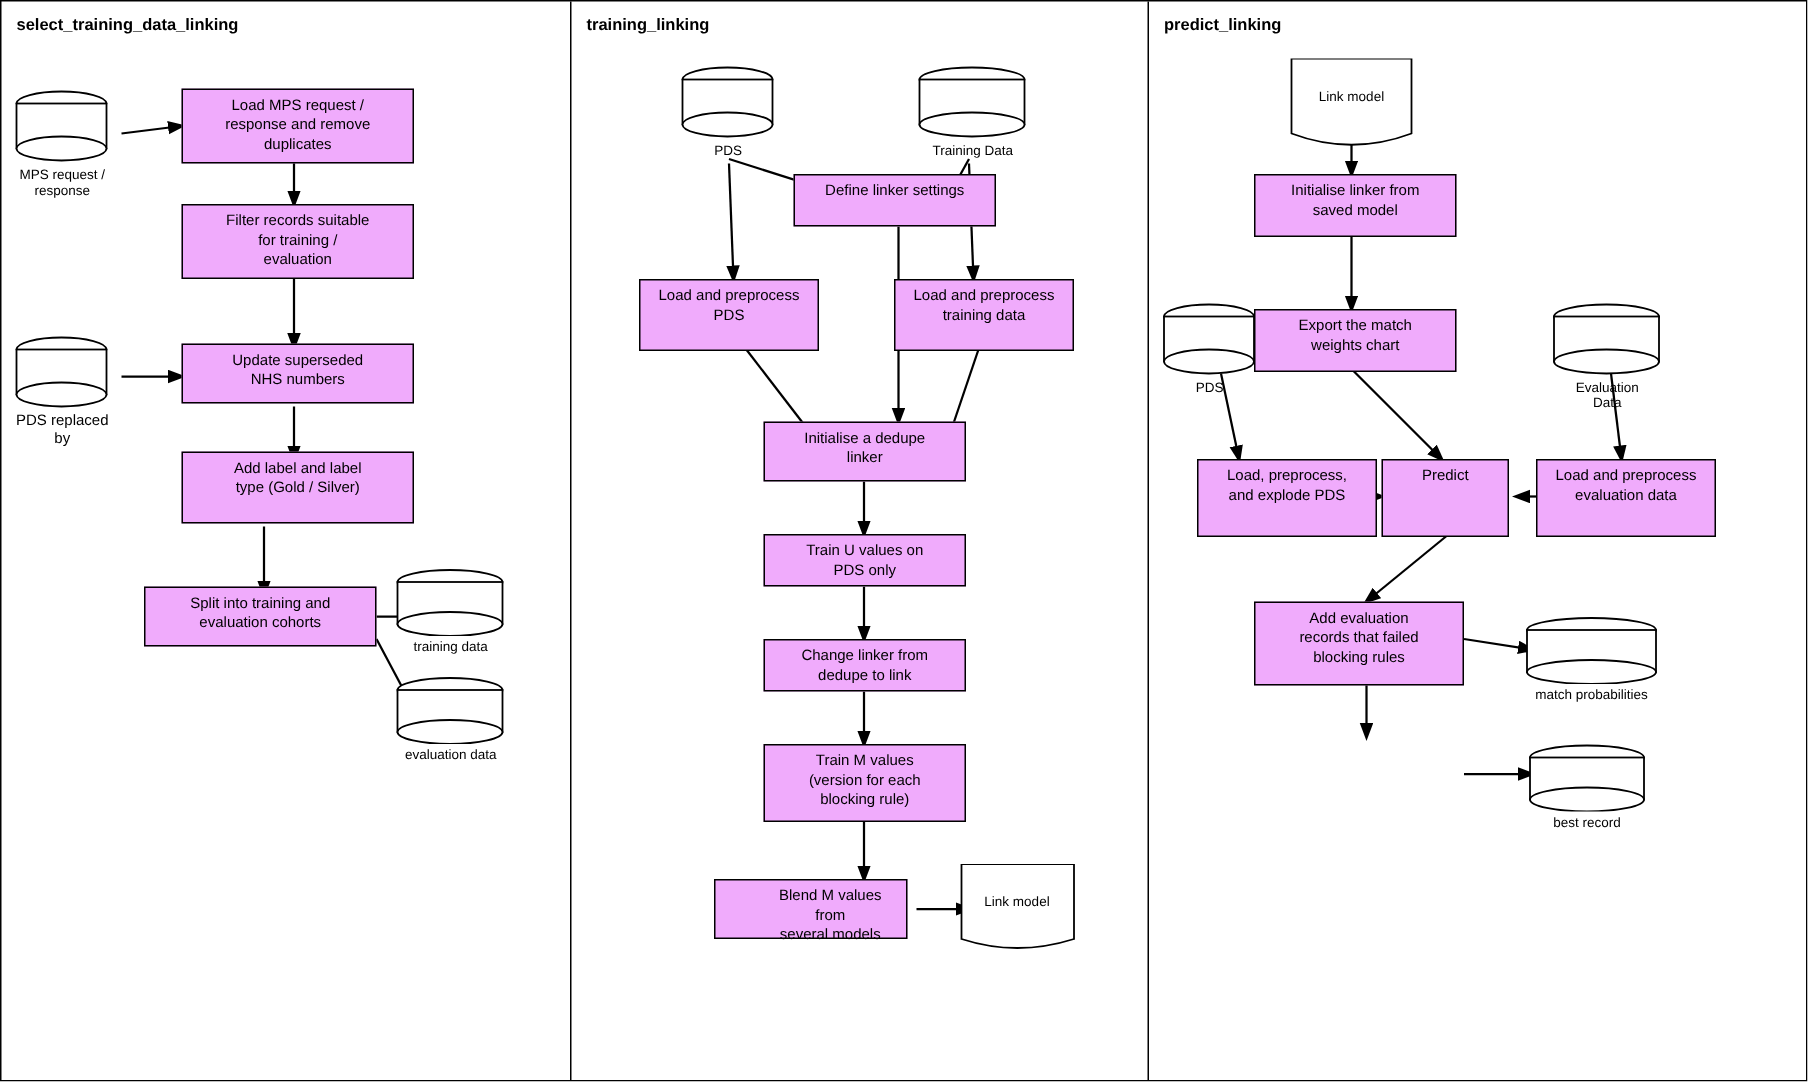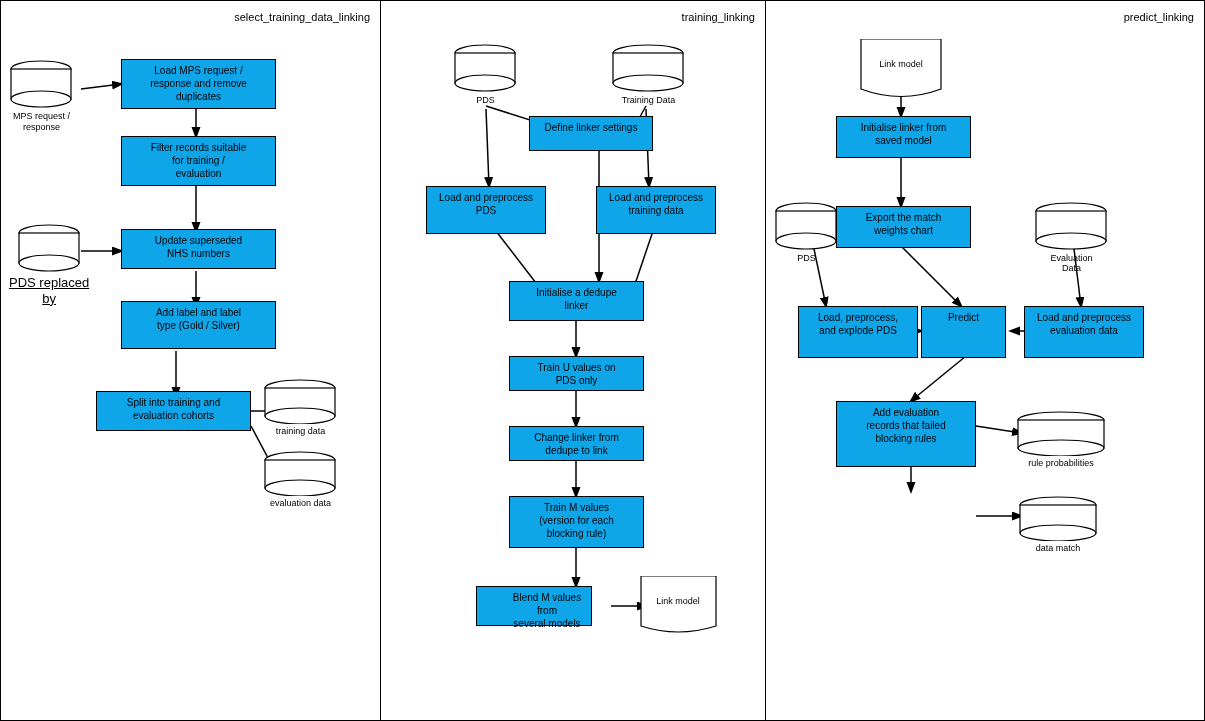--- a/index.html
+++ b/index.html
@@ -21,30 +21,30 @@
 
     .panel {
       border-right: 1px solid #000;
       padding: 10px;
       position: relative;
       flex: 1;
     }
     .panel:last-child { border-right: none; }
 
     .panel-title {
-      text-align: right;
+      text-align: left;
       font-size: 11px;
       margin-bottom: 12px;
-      font-weight: normal;
+      font-weight: bold;
     }
 
     
     .box {
       border: 1px solid #000;
-      background: #0ea5e9;
+      background: #f0abfc;
       padding: 4px 6px;
       text-align: center;
       position: absolute;
       font-size: 10px;
       line-height: 1.3;
     }
 
     
     .cylinder {
       position: absolute;
@@ -119,21 +119,21 @@
     <div class="box" style="left:120px;top:58px;width:155px;height:50px;">Load MPS request /<br>response and remove<br>duplicates</div>
 
     <div class="box" style="left:120px;top:135px;width:155px;height:50px;">Filter records suitable<br>for training /<br>evaluation</div>
 
     <div class="cylinder" style="left:8px;top:222px;">
       <svg width="65" height="50" viewBox="0 0 65 50">
         <ellipse cx="32" cy="10" rx="30" ry="8" fill="#fff" stroke="#000" stroke-width="1.2"></ellipse>
         <rect x="2" y="10" width="60" height="30" fill="#fff" stroke="#000" stroke-width="1.2"></rect>
         <ellipse cx="32" cy="40" rx="30" ry="8" fill="#fff" stroke="#000" stroke-width="1.2"></ellipse>
       </svg>
-      <div class="cyl-label" style="font-size:13px;line-height:1.2;text-decoration:underline;">PDS replaced<br>by</div>
+      <div class="cyl-label" style="font-size:10px;line-height:1.2;">PDS replaced<br>by</div>
     </div>
 
     <div class="box" style="left:120px;top:228px;width:155px;height:40px;">Update superseded<br>NHS numbers</div>
 
     <div class="box" style="left:120px;top:300px;width:155px;height:48px;">Add label and label<br>type (Gold / Silver)</div>
 
     <div class="box" style="left:95px;top:390px;width:155px;height:40px;">Split into training and<br>evaluation cohorts</div>
 
     <div class="cylinder" style="left:262px;top:378px;">
       <svg width="75" height="45" viewBox="0 0 75 45">
@@ -200,35 +200,35 @@
 
     <div class="cylinder" style="left:230px;top:42px;">
       <svg width="75" height="50" viewBox="0 0 75 50">
         <ellipse cx="37" cy="10" rx="35" ry="8" fill="#fff" stroke="#000" stroke-width="1.2"></ellipse>
         <rect x="2" y="10" width="70" height="30" fill="#fff" stroke="#000" stroke-width="1.2"></rect>
         <ellipse cx="37" cy="40" rx="35" ry="8" fill="#fff" stroke="#000" stroke-width="1.2"></ellipse>
       </svg>
       <div class="cyl-label" style="font-size:9px;">Training Data</div>
     </div>
 
-    <div class="box" style="left:148px;top:115px;width:124px;height:35px;">Define linker settings</div>
+    <div class="box" style="left:148px;top:115px;width:135px;height:35px;">Define linker settings</div>
 
     <div class="box" style="left:45px;top:185px;width:120px;height:48px;">Load and preprocess<br>PDS</div>
 
     <div class="box" style="left:215px;top:185px;width:120px;height:48px;">Load and preprocess<br>training data</div>
 
     <div class="box" style="left:128px;top:280px;width:135px;height:40px;">Initialise a dedupe<br>linker</div>
 
     <div class="box" style="left:128px;top:355px;width:135px;height:35px;">Train U values on<br>PDS only</div>
 
     <div class="box" style="left:128px;top:425px;width:135px;height:35px;">Change linker from<br>dedupe to link</div>
 
     <div class="box" style="left:128px;top:495px;width:135px;height:52px;">Train M values<br>(version for each<br>blocking rule)</div>
 
-    <div class="box" style="left:95px;top:585px;width:116px;height:40px;padding-left:32px;">Blend M values from<br>several models</div>
+    <div class="box" style="left:95px;top:585px;width:129px;height:40px;padding-left:32px;">Blend M values from<br>several models</div>
 
     <div style="position:absolute;left:255px;top:575px;">
       <svg width="85" height="60" viewBox="0 0 85 60">
         <path d="M5,0 L80,0 L80,50 Q42,62 5,50 Z" fill="#fff" stroke="#000" stroke-width="1.2"></path>
         <text x="42" y="28" text-anchor="middle" font-size="9" font-family="Arial">Link model</text>
       </svg>
     </div>
   </div>
 
   <div class="panel" id="panel3">
@@ -292,35 +292,35 @@
       </svg>
       <div class="cyl-label" style="font-size:9px;">Evaluation<br>Data</div>
     </div>
 
     <div class="box" style="left:8px;top:305px;width:120px;height:52px;margin-left:24px;">Load, preprocess,<br>and explode PDS</div>
 
     <div class="box" style="left:155px;top:305px;width:85px;height:52px;">Predict</div>
 
     <div class="box" style="left:258px;top:305px;width:120px;height:52px;">Load and preprocess<br>evaluation data</div>
 
-    <div class="box" style="left:70px;top:400px;width:140px;height:66px;">Add evaluation<br>records that failed<br>blocking rules</div>
+    <div class="box" style="left:70px;top:400px;width:140px;height:56px;">Add evaluation<br>records that failed<br>blocking rules</div>
 
 
     <div class="cylinder" style="left:250px;top:410px;">
       <svg width="90" height="45" viewBox="0 0 90 45">
         <ellipse cx="45" cy="9" rx="43" ry="8" fill="#fff" stroke="#000" stroke-width="1.2"></ellipse>
         <rect x="2" y="9" width="86" height="28" fill="#fff" stroke="#000" stroke-width="1.2"></rect>
         <ellipse cx="45" cy="37" rx="43" ry="8" fill="#fff" stroke="#000" stroke-width="1.2"></ellipse>
       </svg>
-      <div class="cyl-label" style="font-size:9px;">rule probabilities</div>
+      <div class="cyl-label" style="font-size:9px;">match probabilities</div>
     </div>
 
     <div class="cylinder" style="left:252px;top:495px;">
       <svg width="80" height="45" viewBox="0 0 80 45">
         <ellipse cx="40" cy="9" rx="38" ry="8" fill="#fff" stroke="#000" stroke-width="1.2"></ellipse>
         <rect x="2" y="9" width="76" height="28" fill="#fff" stroke="#000" stroke-width="1.2"></rect>
         <ellipse cx="40" cy="37" rx="38" ry="8" fill="#fff" stroke="#000" stroke-width="1.2"></ellipse>
       </svg>
-      <div class="cyl-label" style="font-size:9px;">data match</div>
+      <div class="cyl-label" style="font-size:9px;">best record</div>
     </div>
   </div>
 
 </div>
 
 </body></html>

